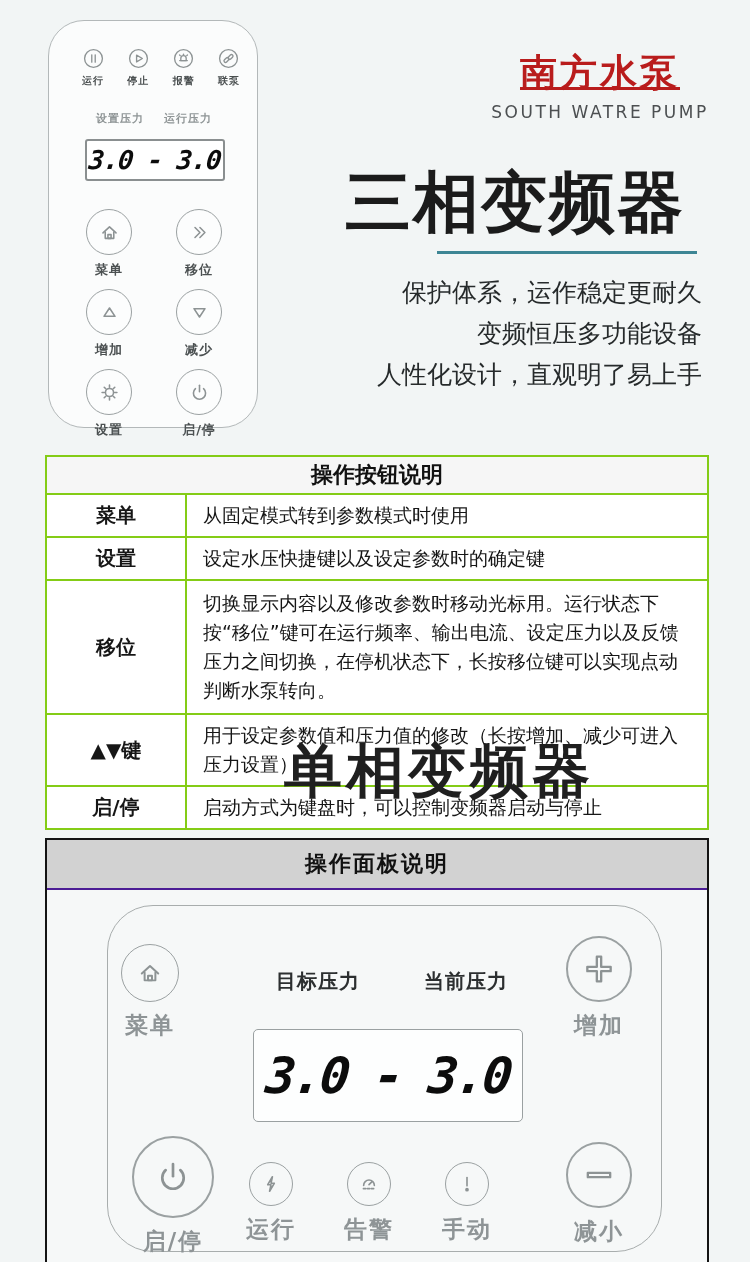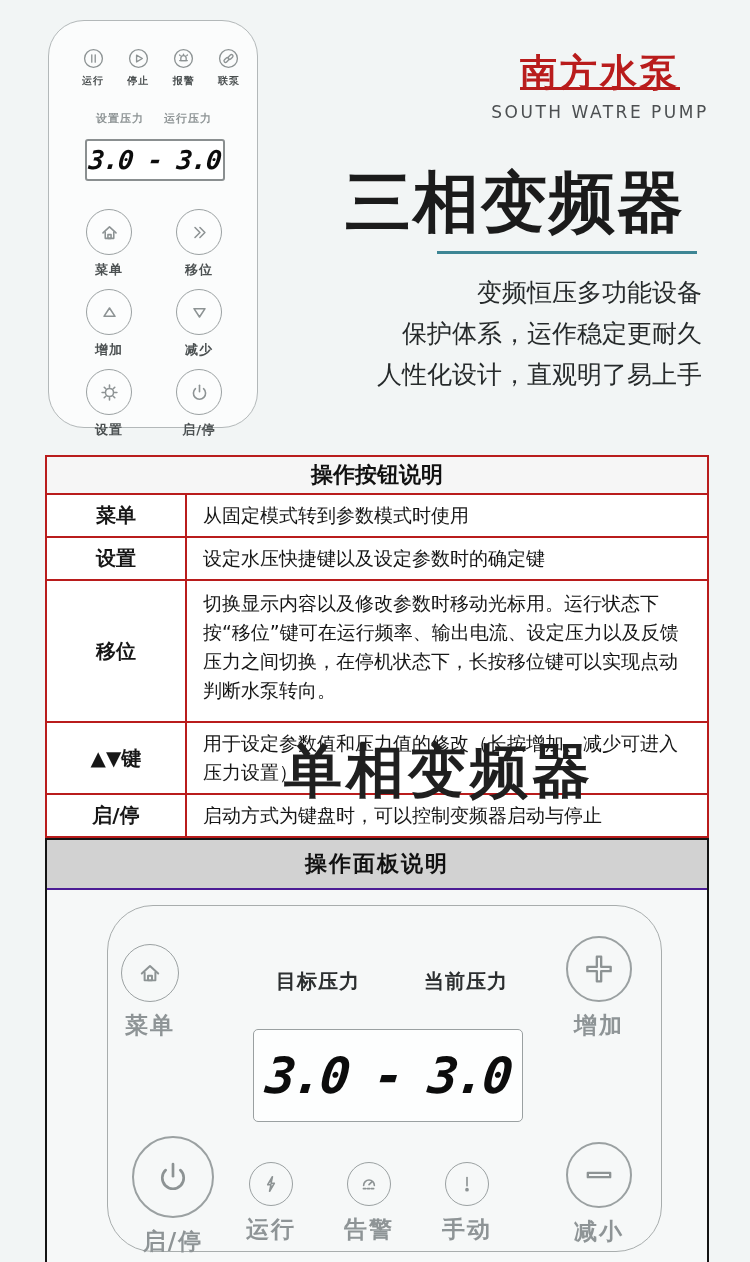--- a/index.html
+++ b/index.html
@@ -50,26 +50,26 @@
     font-size:66px; font-weight:900; color:#1b1b1b; letter-spacing:2px; white-space:nowrap;
   }
   .hero-line { position:absolute; left:437px; top:251px; width:260px; height:3px; background:#3d8594; }
   .hero-desc { position:absolute; right:48px; top:272px; text-align:right; font-size:25px; line-height:41px; color:#262a2b; font-weight:500; }
 
   
   .btn-table {
     position:absolute; left:45px; top:455px; width:664px;
     border-collapse:collapse; background:#fff;
   }
-  .btn-table th, .btn-table td { border:2px solid #b91c1c; }
+  .btn-table th, .btn-table td { border:2px solid #84cc16; }
   .btn-table th { height:38px; font-size:22px; font-weight:bold; color:#111; background:#f6f6f6; text-align:center; }
   .btn-table td.k { width:140px; text-align:center; font-size:20px; font-weight:bold; color:#161616; }
   .btn-table td.d { padding:6px 16px; font-size:19px; font-weight:400; color:#161616; line-height:29px; }
   .btn-table tr.r1 td { height:37px; }
-  .btn-table tr.r3 td.d { padding-top:8px; padding-bottom:16px; }
+  .btn-table tr.r3 td.d { padding-top:8px; padding-bottom:8px; }
 
   
   .sec2-title {
     position:absolute; left:0; top:733px; width:594px; text-align:right;
     font-size:58px; font-weight:900; color:#1f1f1f; letter-spacing:4px;
   }
 
   
   .panel-box {
     position:absolute; left:45px; top:838px; width:664px; height:424px;
@@ -215,22 +215,22 @@
   </div>
 
   <div class="logo">
     <div class="logo-cn">南方水泵</div>
     <div class="logo-en">SOUTH WATRE PUMP</div>
   </div>
 
   <h1 class="hero-title">三相变频器</h1>
   <div class="hero-line"></div>
   <div class="hero-desc">
+    <div>保护体系，运作稳定更耐久</div>
     <div>变频恒压多功能设备</div>
-    <div>保护体系，运作稳定更耐久</div>
     <div>人性化设计，直观明了易上手</div>
   </div>
 
   <table class="btn-table">
     <thead>
       <tr>
           <th colspan="2">操作按钮说明</th>
         </tr>
     </thead>
     <tbody>

